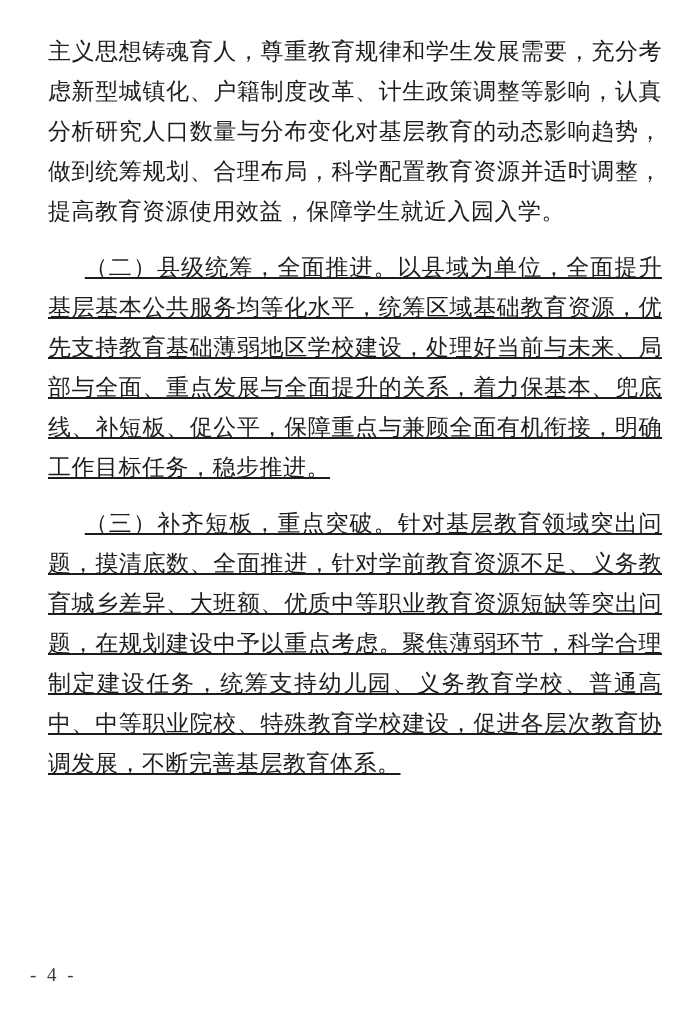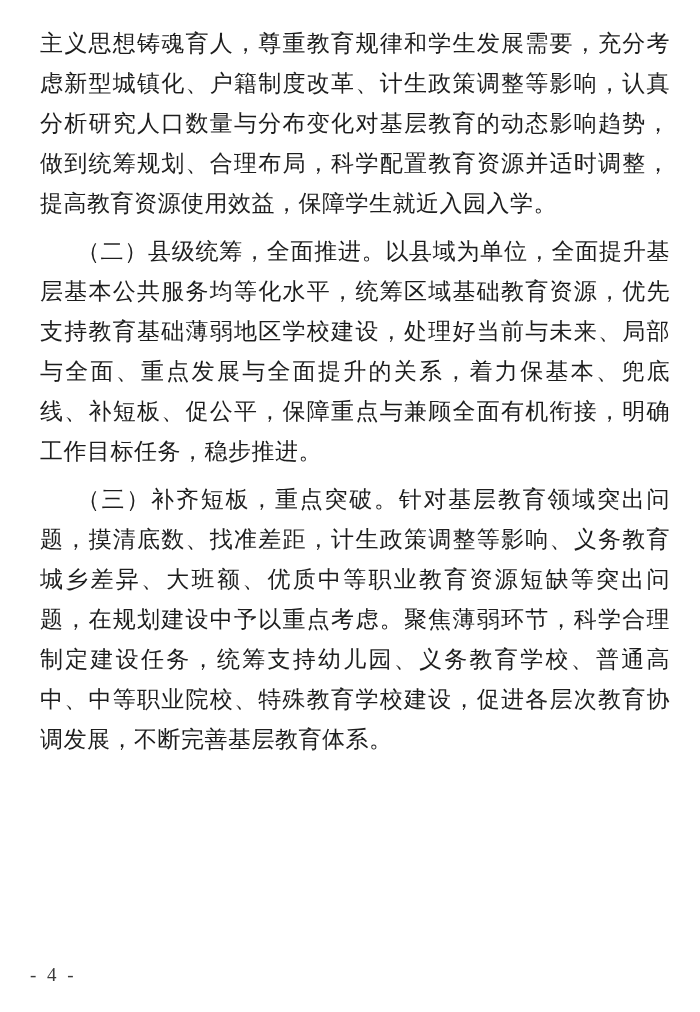--- a/index.html
+++ b/index.html
@@ -21,39 +21,40 @@
     left: 32px;
     top: 16px;
     width: 646px;
     font-size: 23px;
     line-height: 40px;
     text-align: justify;
     text-justify: inter-ideograph;
     letter-spacing: 0.5px;
   }
   .para {
-    margin: 8px;
+    margin: 16px;
     padding: 0;
   }
   .para.indent {
     text-indent: 1.6em;
+    text-decoration: underline;
   }
   .page-number {
     position: absolute;
     left: 30px;
     top: 964px;
     font-size: 19px;
     letter-spacing: 3px;
     color: #3a3a3a;
     font-family: "Liberation Serif", "DejaVu Serif", serif;
   }
 </style>
 </head>
 <body>
 
 <div class="page">
   <div class="content">
     <p class="para">主义思想铸魂育人，尊重教育规律和学生发展需要，充分考虑新型城镇化、户籍制度改革、计生政策调整等影响，认真分析研究人口数量与分布变化对基层教育的动态影响趋势，做到统筹规划、合理布局，科学配置教育资源并适时调整，提高教育资源使用效益，保障学生就近入园入学。</p>
     <p class="para indent">（二）县级统筹，全面推进。以县域为单位，全面提升基层基本公共服务均等化水平，统筹区域基础教育资源，优先支持教育基础薄弱地区学校建设，处理好当前与未来、局部与全面、重点发展与全面提升的关系，着力保基本、兜底线、补短板、促公平，保障重点与兼顾全面有机衔接，明确工作目标任务，稳步推进。</p>
-    <p class="para indent">（三）补齐短板，重点突破。针对基层教育领域突出问题，摸清底数、找准差距，计生政策调整等影响、义务教育城乡差异、大班额、优质中等职业教育资源短缺等突出问题，在规划建设中予以重点考虑。聚焦薄弱环节，科学合理制定建设任务，统筹支持幼儿园、义务教育学校、普通高中、中等职业院校、特殊教育学校建设，促进各层次教育协调发展，不断完善基层教育体系。</p>
+    <p class="para indent">（三）补齐短板，重点突破。针对基层教育领域突出问题，摸清底数、全面推进，针对学前教育资源不足、义务教育城乡差异、大班额、优质中等职业教育资源短缺等突出问题，在规划建设中予以重点考虑。聚焦薄弱环节，科学合理制定建设任务，统筹支持幼儿园、义务教育学校、普通高中、中等职业院校、特殊教育学校建设，促进各层次教育协调发展，不断完善基层教育体系。</p>
   </div>
   <div class="page-number">- 4 -</div>
 </div>
 
 </body></html>

